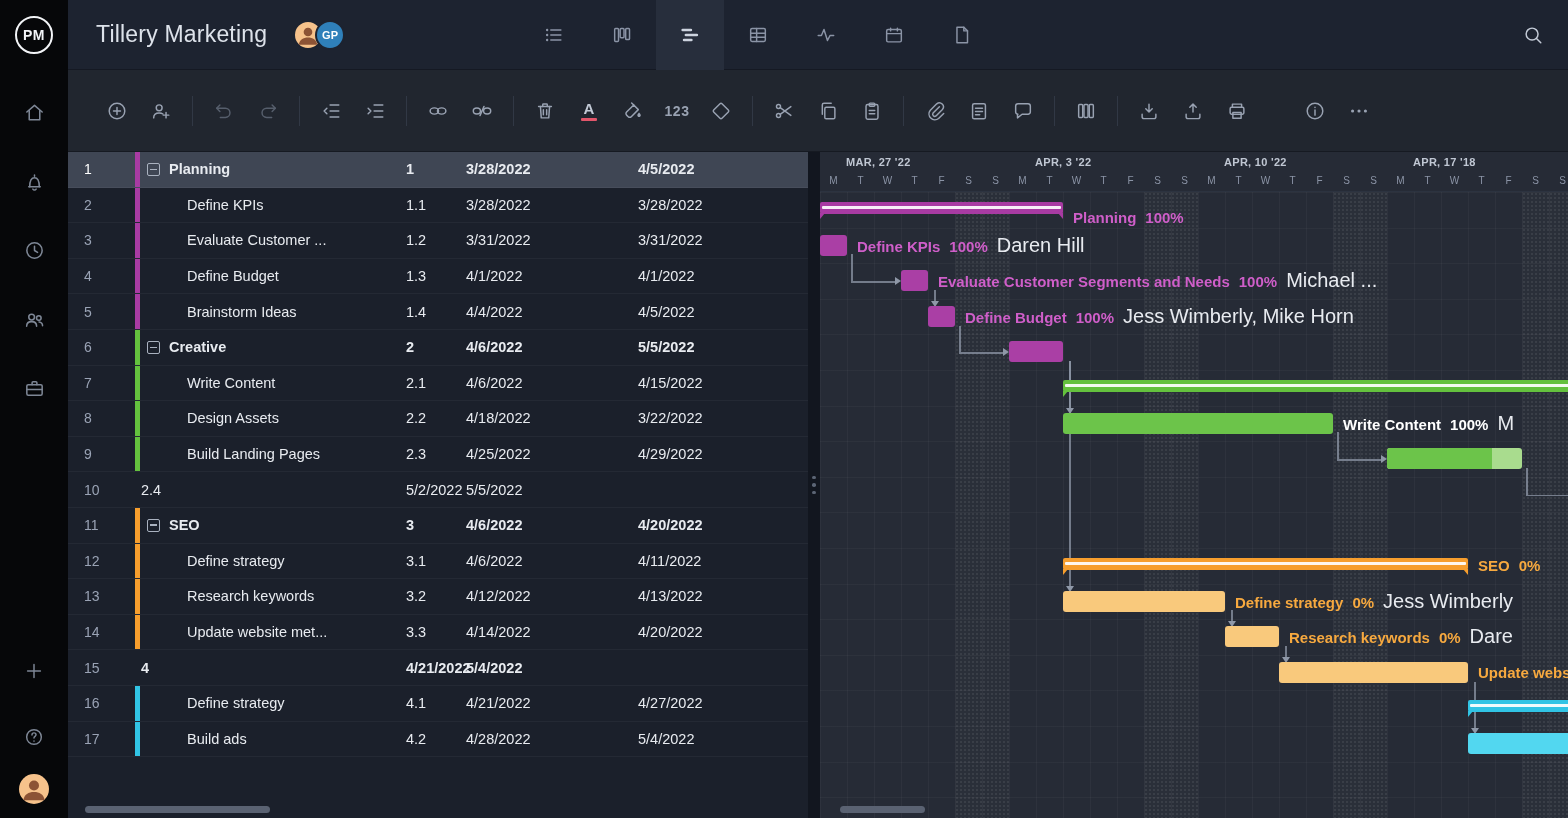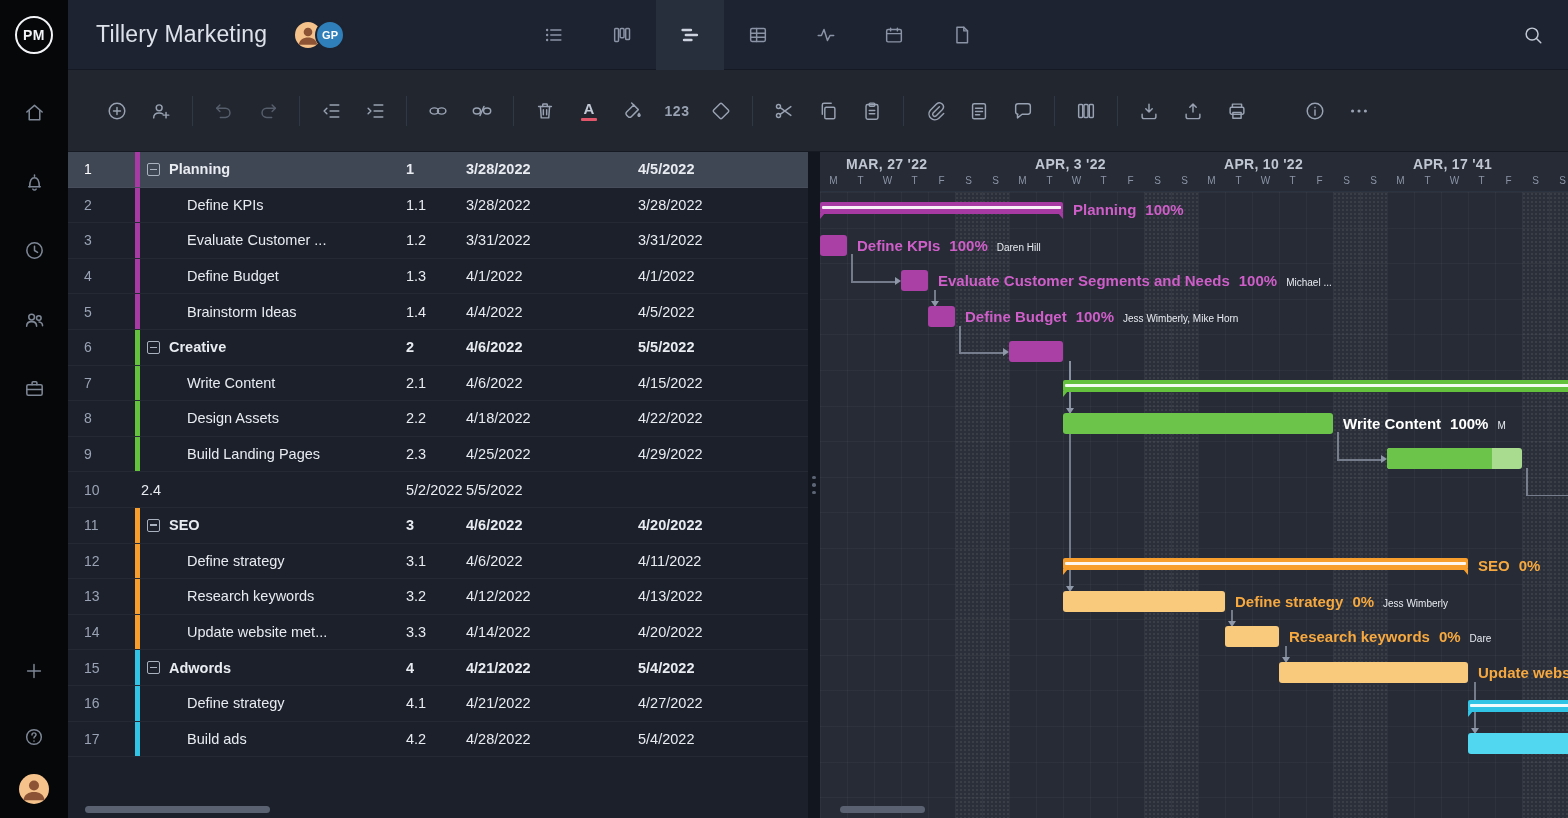--- a/index.html
+++ b/index.html
@@ -62,21 +62,21 @@
   .hscroll.t { left:17px; width:185px; }
   .hscroll.g { left:20px; width:85px; }
   
   .splitter { position:absolute; left:808px; top:152px; width:12px; height:666px; background:#12161f; z-index:15; display:flex; align-items:center; justify-content:center; cursor:col-resize; }
   .dots { display:flex; flex-direction:column; gap:4px; }
   .dots i { width:3.5px; height:3.5px; border-radius:50%; background:#5c6575; }
   
   .gantt-panel { position:absolute; left:820px; top:152px; width:748px; height:666px; background:#262b36; overflow:hidden; z-index:10; }
   .ghead { position:absolute; left:0; top:0; right:0; height:40px; border-bottom:1px solid #2c3340; }
   .gweeks { position:absolute; left:0; top:0; right:0; height:21px; }
-  .wlabel { position:absolute; top:4px; font-size:14px; font-weight:700; color:#c0c7d3; letter-spacing:.3px; white-space:nowrap; }
+  .wlabel { position:absolute; top:4px; font-size:11px; font-weight:700; color:#c0c7d3; letter-spacing:.3px; white-space:nowrap; }
   .gdays { position:absolute; left:0; top:21px; right:0; height:19px; }
   .dlabel { position:absolute; width:27px; text-align:center; font-size:10px; color:#8b94a6; top:2px; }
   .gbody { position:absolute; left:0; top:40px; right:0; bottom:0;
     background-image:
       repeating-linear-gradient(to right, rgba(255,255,255,.035) 0 1px, transparent 1px 27px),
       repeating-linear-gradient(to bottom, rgba(255,255,255,.03) 0 1px, transparent 1px 35.6px);
   }
   .wknd { position:absolute; top:0; bottom:0; width:27px;
     background-color:rgba(255,255,255,.02);
     background-image:radial-gradient(rgba(255,255,255,.07) .8px, transparent .9px);
@@ -87,21 +87,21 @@
   .gbar.summary { height:12px; border-radius:2px; }
   .stripe { position:absolute; left:2px; right:2px; top:4px; height:2.5px; background:rgba(255,255,255,.92); border-radius:1px; }
   .cap { position:absolute; bottom:-5px; width:0; height:0; border-top:6px solid var(--c); }
   .cap.l { left:0; border-right:5px solid transparent; }
   .cap.r { right:0; border-left:5px solid transparent; }
   .gbar.task { height:21px; border-radius:3px; overflow:hidden; }
   .prog { position:absolute; left:0; top:0; bottom:0; }
   .blabel { position:absolute; height:21px; line-height:21px; white-space:nowrap; z-index:4; }
   .bl-name { font-weight:700; font-size:15px; }
   .bl-pct { font-weight:700; font-size:15px; margin-left:9px; }
-  .bl-asg { font-weight:400; font-size:10px; color:#e8ebf0; margin-left:9px; }
+  .bl-asg { font-weight:400; font-size:20px; color:#e8ebf0; margin-left:9px; }
   svg { display:block; }
 </style>
 </head>
 <body>
 
 <div class="sidebar">
   <div class="logo">
     <span class="logo-circle">PM</span>
   </div>
   <nav class="side-nav">
@@ -569,21 +569,21 @@
         <div class="c-date">4/15/2022</div>
       </div>
       <div class="trow">
         <div class="c-num">8</div>
         <div class="c-name">
           <span class="strip" style="background:#64c13e"></span>
           <span class="tname">Design Assets</span>
         </div>
         <div class="c-wbs">2.2</div>
         <div class="c-date">4/18/2022</div>
-        <div class="c-date">4/22/2022</div>
+        <div class="c-date">3/22/2022</div>
       </div>
       <div class="trow">
         <div class="c-num">9</div>
         <div class="c-name">
           <span class="strip" style="background:#64c13e"></span>
           <span class="tname">Build Landing Pages</span>
         </div>
         <div class="c-wbs">2.3</div>
         <div class="c-date">4/25/2022</div>
         <div class="c-date">4/29/2022</div>
@@ -632,27 +632,20 @@
         <div class="c-name">
           <span class="strip" style="background:#f79e2d"></span>
           <span class="tname">Update website met...</span>
         </div>
         <div class="c-wbs">3.3</div>
         <div class="c-date">4/14/2022</div>
         <div class="c-date">4/20/2022</div>
       </div>
       <div class="trow group">
         <div class="c-num">15</div>
-        <div class="c-name">
-          <span class="strip" style="background:#31c4e5"></span>
-          <span class="collapse">
-            <span></span>
-          </span>
-          <span class="tname">Adwords</span>
-        </div>
         <div class="c-wbs">4</div>
         <div class="c-date">4/21/2022</div>
         <div class="c-date">5/4/2022</div>
       </div>
       <div class="trow">
         <div class="c-num">16</div>
         <div class="c-name">
           <span class="strip" style="background:#31c4e5"></span>
           <span class="tname">Define strategy</span>
         </div>
@@ -681,21 +674,21 @@
       <i></i>
     </span>
 </div>
 
 <div class="gantt-panel">
   <div class="ghead">
     <div class="gweeks">
         <div class="wlabel" style="left: 26px;">MAR, 27 '22</div>
         <div class="wlabel" style="left: 215px;">APR, 3 '22</div>
         <div class="wlabel" style="left: 404px;">APR, 10 '22</div>
-        <div class="wlabel" style="left: 593px;">APR, 17 '41</div>
+        <div class="wlabel" style="left: 593px;">APR, 17 '18</div>
       </div>
     <div class="gdays">
         <div class="dlabel" style="left: 0px;">M</div>
         <div class="dlabel" style="left: 27px;">T</div>
         <div class="dlabel" style="left: 54px;">W</div>
         <div class="dlabel" style="left: 81px;">T</div>
         <div class="dlabel" style="left: 108px;">F</div>
         <div class="dlabel" style="left: 135px;">S</div>
         <div class="dlabel" style="left: 162px;">S</div>
         <div class="dlabel" style="left: 189px;">M</div>
@@ -751,21 +744,21 @@
       <div class="carrow" style="left: 408px; top: 429.2px; border-top: 6px solid rgb(143, 152, 168); border-left: 4px solid transparent; border-right: 4px solid transparent;"></div>
       <div class="cline" style="left: 465px; top: 454px; width: 1.5px; height: 14.8px;"></div>
       <div class="carrow" style="left: 462px; top: 464.8px; border-top: 6px solid rgb(143, 152, 168); border-left: 4px solid transparent; border-right: 4px solid transparent;"></div>
       <div class="cline" style="left: 654px; top: 489.6px; width: 1.5px; height: 50.4px;"></div>
       <div class="carrow" style="left: 651px; top: 536px; border-top: 6px solid rgb(143, 152, 168); border-left: 4px solid transparent; border-right: 4px solid transparent;"></div>
       <div class="gbar summary" style="left: 0px; top: 10px; width: 243px; background: rgb(168, 59, 163); --c: #a83ba3;">
         <span class="stripe"></span>
         <span class="cap l"></span>
         <span class="cap r"></span>
       </div>
-      <div class="blabel" style="left: 253px; top: 7px;"><span class="bl-name" style="color:#cf5ec9">Planning</span><span class="bl-pct" style="color:#cf5ec9">100%</span></div>
+      <div class="blabel" style="left: 253px; top: 15px;"><span class="bl-name" style="color:#cf5ec9">Planning</span><span class="bl-pct" style="color:#cf5ec9">100%</span></div>
       <div class="gbar task" style="left: 0px; top: 42.6px; width: 27px; background: rgb(170, 63, 165);"></div>
       <div class="blabel" style="left: 37px; top: 42.6px;"><span class="bl-name" style="color:#cf5ec9">Define KPIs</span><span class="bl-pct" style="color:#cf5ec9">100%</span><span class="bl-asg">Daren Hill</span></div>
       <div class="gbar task" style="left: 81px; top: 78.2px; width: 27px; background: rgb(170, 63, 165);"></div>
       <div class="blabel" style="left: 118px; top: 78.2px;"><span class="bl-name" style="color:#cf5ec9">Evaluate Customer Segments and Needs</span><span class="bl-pct" style="color:#cf5ec9">100%</span><span class="bl-asg">Michael ...</span></div>
       <div class="gbar task" style="left: 108px; top: 113.8px; width: 27px; background: rgb(170, 63, 165);"></div>
       <div class="blabel" style="left: 145px; top: 113.8px;"><span class="bl-name" style="color:#cf5ec9">Define Budget</span><span class="bl-pct" style="color:#cf5ec9">100%</span><span class="bl-asg">Jess Wimberly, Mike Horn</span></div>
       <div class="gbar task" style="left: 189px; top: 149.4px; width: 54px; background: rgb(170, 63, 165);"></div>
       <div class="gbar summary" style="left: 243px; top: 188px; width: 810px; background: rgb(100, 193, 62); --c: #64c13e;">
         <span class="stripe"></span>
         <span class="cap l"></span>

